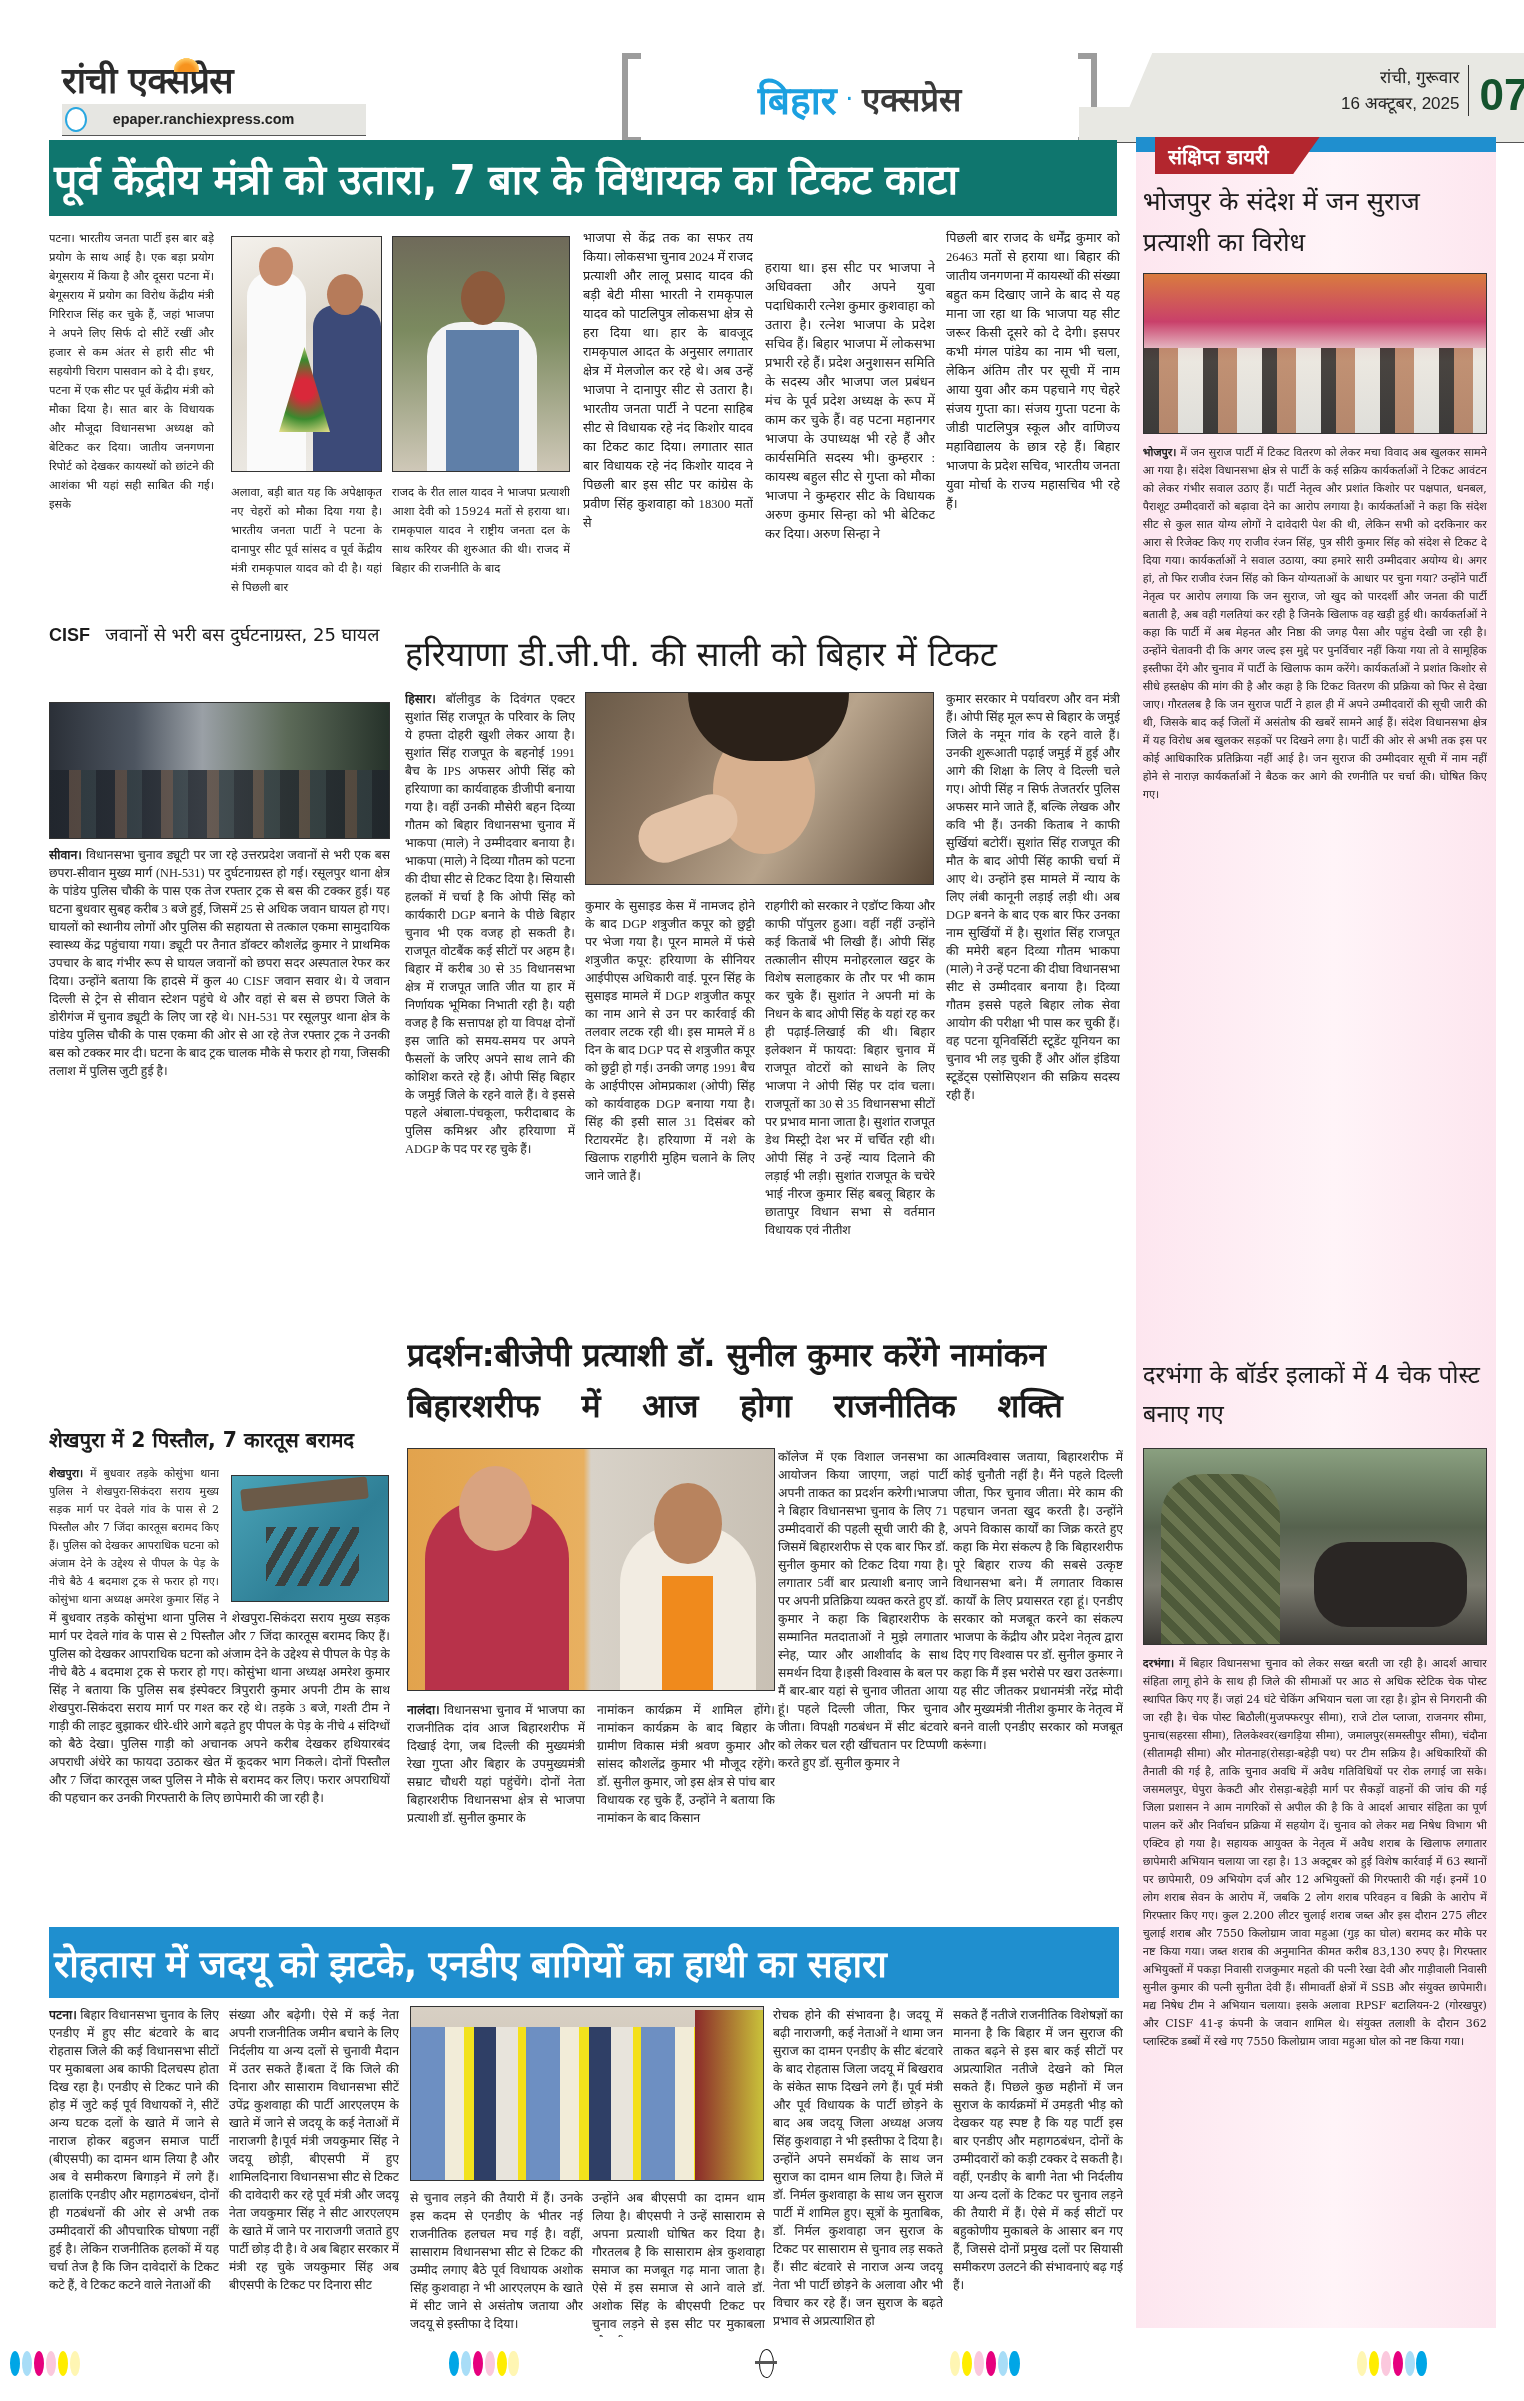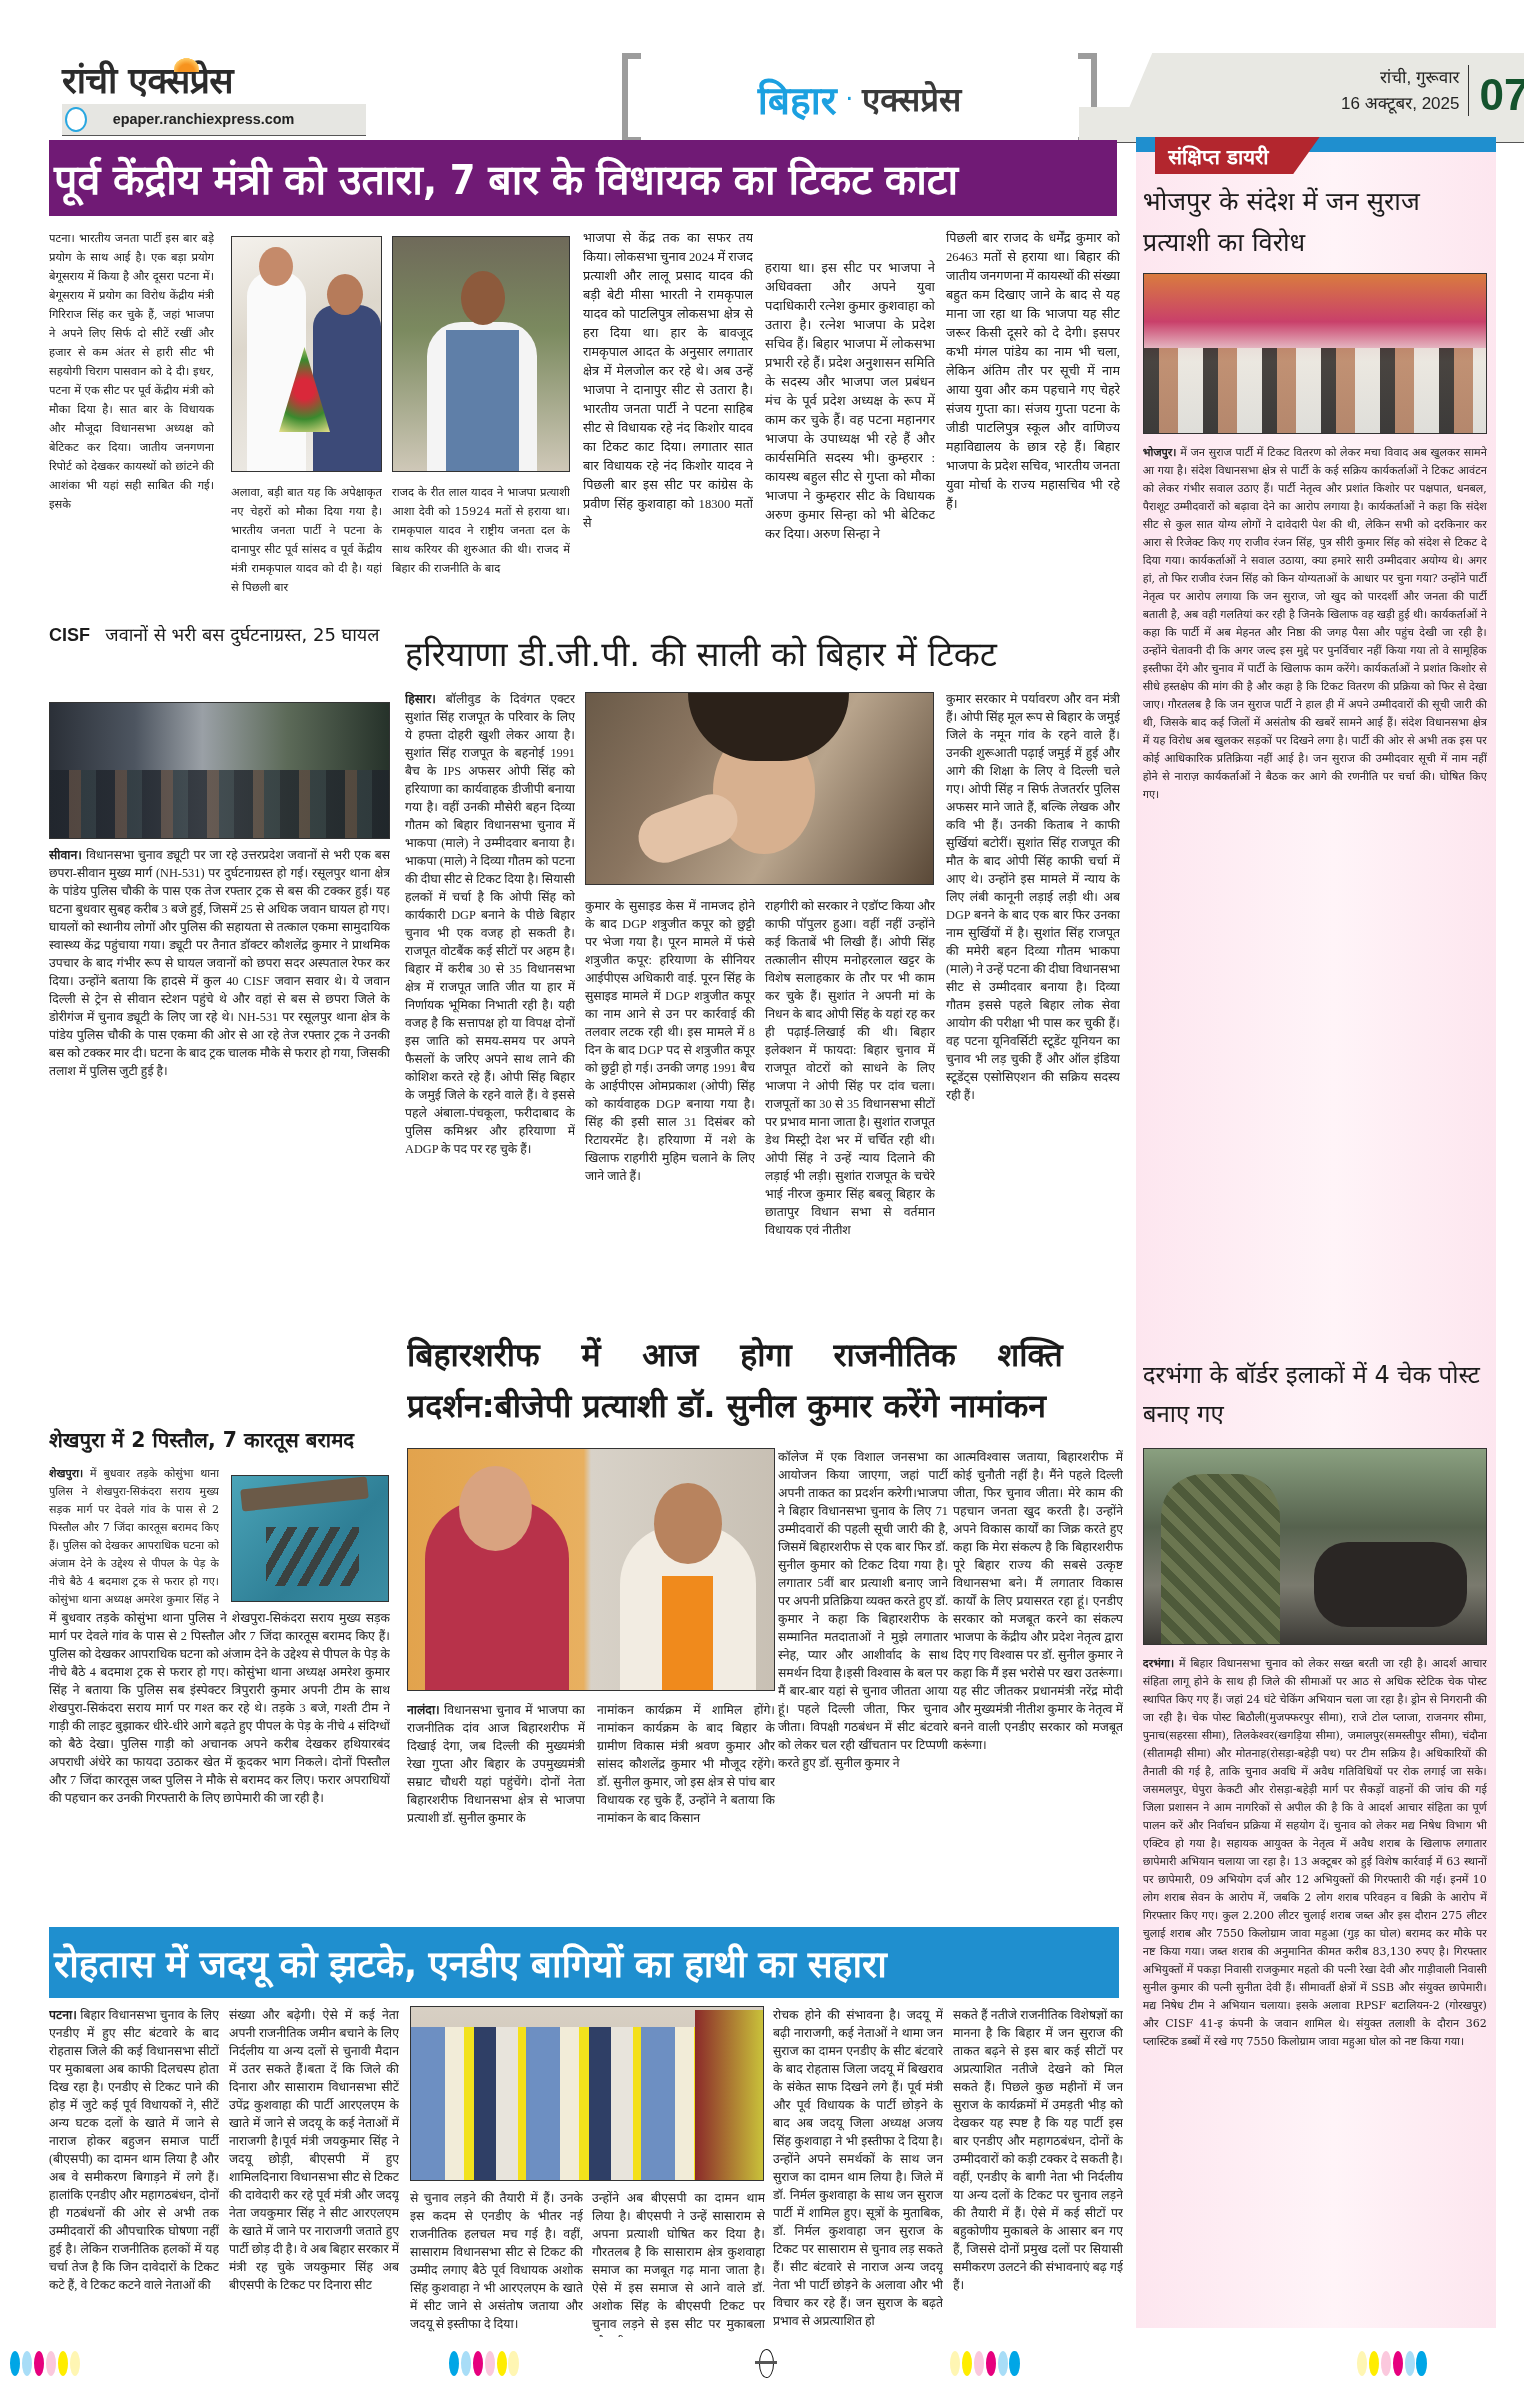--- a/index.html
+++ b/index.html
@@ -22,21 +22,21 @@
   .section-word1 { font-family: "DejaVu Sans", sans-serif; font-weight: bold; font-size: 39px; color: #1ca0e0; }
   .section-dot { font-size: 25.4px; color: #1ca0e0; margin: 0 8.5px; }
   .section-word2 { font-family: "DejaVu Sans", sans-serif; font-weight: bold; font-size: 33px; color: #3a3a3a; }
 
   .dateblock { position: absolute; right: 0; top: 5.1px; width: 458px; height: 90px; }
   .date-shape { position: absolute; right: 0; top: 0; width: 458px; height: 90px; background: #e8e8e3; clip-path: polygon(16% 0, 100% 0, 100% 100%, 0 100%, 0 60%, 11% 60%); border-bottom: 1.7px solid #555; }
   .date-text { position: absolute; right: 68px; top: 12px; text-align: right; font-family: "Liberation Sans", sans-serif; font-size: 17px; line-height: 25.4px; color: #222; border-right: 1.3px solid #333; padding-right: 8.5px; }
   .page-no { position: absolute; right: 8.5px; top: 17px; font-family: "Liberation Sans", sans-serif; font-weight: bold; font-size: 44px; color: #14532d; }
 
   
-  .headline-bar { position: absolute; background: #701a75; color: #fff; font-weight: bold; display: flex; align-items: center; white-space: nowrap; overflow: hidden; }
+  .headline-bar { position: absolute; background: #0f766e; color: #fff; font-weight: bold; display: flex; align-items: center; white-space: nowrap; overflow: hidden; }
   .col-text { position: absolute; font-family: "DejaVu Serif", serif; font-size: 11px; line-height: 17px; text-align: justify; color: #222; overflow: hidden; }
   .col-text.cond { font-family: "Liberation Serif", serif; font-size: 12px; line-height: 17.4px; }
   .photo { position: absolute; border: 0.8px solid #333; overflow: hidden; }
   .sub-head { position: absolute; font-weight: bold; color: #1b1b1b; overflow: hidden; }
   .dateline { font-weight: bold; }
 
   
   .sidebar { position: absolute; left: 1136px; top: 137px; width: 360px; height: 2191px; background: linear-gradient(90deg, #fde6ef 0%, #fff4f8 55%, #fde6ef 100%); }
   .sb-topbar { position: absolute; left: 0; top: 0; width: 360px; height: 15.3px; background: #1f8fcf; }
   .sb-tag { position: absolute; left: 18.7px; top: 0; height: 37px; padding: 0 51px 0 13.6px; background: #b3262e; clip-path: polygon(0 0, 100% 0, 84% 100%, 0 100%); color: #fff; font-weight: bold; font-size: 20.4px; display: flex; align-items: center; }
@@ -155,22 +155,22 @@
   <span>कुमार के सुसाइड केस में नामजद होने के बाद DGP शत्रुजीत कपूर को छुट्टी पर भेजा गया है। पूरन मामले में फंसे शत्रुजीत कपूर: हरियाणा के सीनियर आईपीएस अधिकारी वाई. पूरन सिंह के सुसाइड मामले में DGP शत्रुजीत कपूर का नाम आने से उन पर कार्रवाई की तलवार लटक रही थी। इस मामले में 8 दिन के बाद DGP पद से शत्रुजीत कपूर को छुट्टी हो गई। उनकी जगह 1991 बैच के आईपीएस ओमप्रकाश (ओपी) सिंह को कार्यवाहक DGP बनाया गया है। सिंह की इसी साल 31 दिसंबर को रिटायरमेंट है। हरियाणा में नशे के खिलाफ राहगीरी मुहिम चलाने के लिए जाने जाते हैं।</span>
 </div>
 <div class="col-text cond" style="left:765px; top:897px; width:170px; height:438px; font-size:12.3px; line-height:18px;">
   <span>राहगीरी को सरकार ने एडॉप्ट किया और काफी पॉपुलर हुआ। वहीं नहीं उन्होंने कई किताबें भी लिखी हैं। ओपी सिंह तत्कालीन सीएम मनोहरलाल खट्टर के विशेष सलाहकार के तौर पर भी काम कर चुके हैं। सुशांत ने अपनी मां के निधन के बाद ओपी सिंह के यहां रह कर ही पढ़ाई-लिखाई की थी। बिहार इलेक्शन में फायदा: बिहार चुनाव में राजपूत वोटरों को साधने के लिए भाजपा ने ओपी सिंह पर दांव चला। राजपूतों का 30 से 35 विधानसभा सीटों पर प्रभाव माना जाता है। सुशांत राजपूत डेथ मिस्ट्री देश भर में चर्चित रही थी। ओपी सिंह ने उन्हें न्याय दिलाने की लड़ाई भी लड़ी। सुशांत राजपूत के चचेरे भाई नीरज कुमार सिंह बबलू बिहार के छातापुर विधान सभा से वर्तमान विधायक एवं नीतीश</span>
 </div>
 <div class="col-text cond" style="left:946px; top:690px; width:174px; height:644px; font-size:12.3px; line-height:18px;">
   <span>कुमार सरकार मे पर्यावरण और वन मंत्री हैं। ओपी सिंह मूल रूप से बिहार के जमुई जिले के नमून गांव के रहने वाले हैं। उनकी शुरूआती पढ़ाई जमुई में हुई और आगे की शिक्षा के लिए वे दिल्ली चले गए। ओपी सिंह न सिर्फ तेजतर्रार पुलिस अफसर माने जाते हैं, बल्कि लेखक और कवि भी हैं। उनकी किताब ने काफी सुर्खियां बटोरीं। सुशांत सिंह राजपूत की मौत के बाद ओपी सिंह काफी चर्चा में आए थे। उन्होंने इस मामले में न्याय के लिए लंबी कानूनी लड़ाई लड़ी थी। अब DGP बनने के बाद एक बार फिर उनका नाम सुर्खियों में है। सुशांत सिंह राजपूत की ममेरी बहन दिव्या गौतम भाकपा (माले) ने उन्हें पटना की दीघा विधानसभा सीट से उम्मीदवार बनाया है। दिव्या गौतम इससे पहले बिहार लोक सेवा आयोग की परीक्षा भी पास कर चुकी हैं। वह पटना यूनिवर्सिटी स्टूडेंट यूनियन का चुनाव भी लड़ चुकी हैं और ऑल इंडिया स्टूडेंट्स एसोसिएशन की सक्रिय सदस्य रही हैं।</span>
 </div>
 
 <div class="sub-head" style="left:407px; top:1330px; width:717px; height:110px; font-size:32px; line-height:51px; white-space:nowrap; text-align:justify;">
+  <div>प्रदर्शन:बीजेपी प्रत्याशी डॉ. सुनील कुमार करेंगे नामांकन</div>
   <div style="word-spacing:30.5px;">बिहारशरीफ में आज होगा राजनीतिक शक्ति</div>
-  <div>प्रदर्शन:बीजेपी प्रत्याशी डॉ. सुनील कुमार करेंगे नामांकन</div>
 </div>
 <div class="photo" style="left:407px; top:1448px; width:368px; height:243px; background: linear-gradient(90deg,#e2a34d 0%,#e8b060 48%,#d8d2c8 50%,#c8c0b4 100%);">
   <div style="position:absolute;left:17px;top:51px;width:144px;height:192px;background:#b8324a;border-radius:59px 59px 0 0;"></div>
   <div style="position:absolute;left:51px;top:17px;width:73px;height:85px;background:#d9a380;border-radius:50%;"></div>
   <div style="position:absolute;left:212px;top:76px;width:136px;height:166px;background:#f2ece2;border-radius:59px 59px 0 0;"></div>
   <div style="position:absolute;left:246px;top:34px;width:68px;height:81px;background:#b8835e;border-radius:50%;"></div>
   <div style="position:absolute;left:254px;top:127px;width:51px;height:115px;background:#f08a1c;"></div>
 </div>
 <div class="col-text cond" style="left:407px; top:1701px; width:178px; height:288px; font-size:12.3px; line-height:18px;">
   <span class="dateline">नालंदा।</span>

